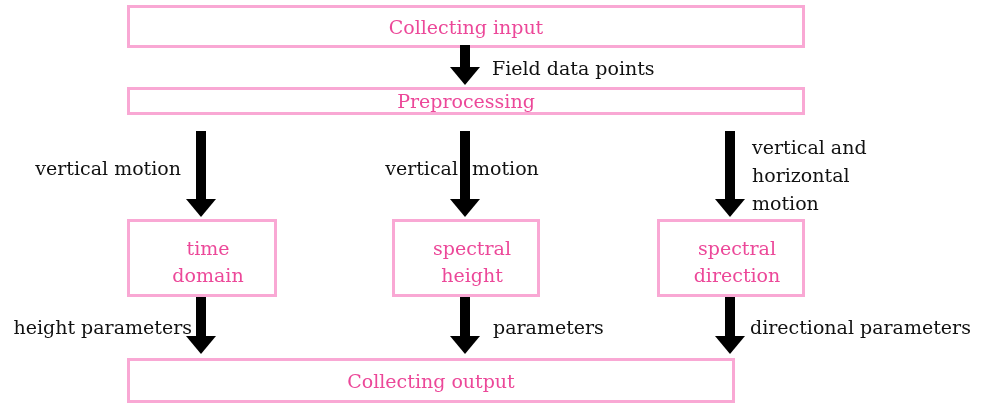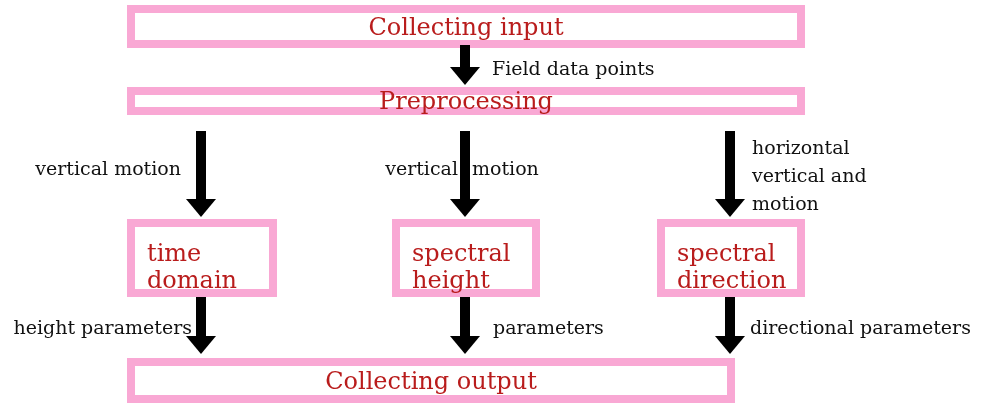--- a/index.html
+++ b/index.html
@@ -11,34 +11,35 @@
   #canvas {
     position: relative;
     width: 985px;
     height: 412px;
     background: #ffffff;
     color: #111111;
     overflow: hidden;
   }
   .box {
     position: absolute;
-    border: 8px solid #f9a8d4;
+    border: 3px solid #f9a8d4;
     background: #ffffff;
     box-sizing: border-box;
-    font-size: 24px;
-    color: #b91c1c;
+    font-size: 19px;
+    color: #ec4899;
   }
   .box.wide {
     display: flex;
     align-items: center;
     justify-content: center;
   }
   .box.node {
     padding: 13px 0 9px 12px;
     line-height: 27px;
+    text-align: center;
   }
   .arrow {
     position: absolute;
     width: 30px;
     display: flex;
     flex-direction: column;
     align-items: center;
   }
   .arrow .shaft {
     width: 10px;
@@ -93,22 +94,22 @@
   </div>
   <div class="arrow" style="left:715px; top:131px; height:86px;">
     <div class="shaft"></div>
     <div class="head"></div>
   </div>
 
   <div class="edge-label" style="right:804px; top:157px;text-align:center;">vertical motion</div>
   <div class="edge-label" style="right:527px; top:157px;">vertical</div>
   <div class="edge-label" style="left:472px; top:157px;">motion</div>
   <div class="edge-label multiline" style="left:752px; top:133px;">
+    <div>vertical and</div>
     <div>horizontal</div>
-    <div>vertical and</div>
     <div>motion</div>
   </div>
 
   <div class="box node" style="left:127px; top:219px; width:150px; height:78px;">
     <div>time</div>
     <div>domain</div>
   </div>
   <div class="box node" style="left:392px; top:219px; width:148px; height:78px;">
     <div>spectral</div>
     <div>height</div>

